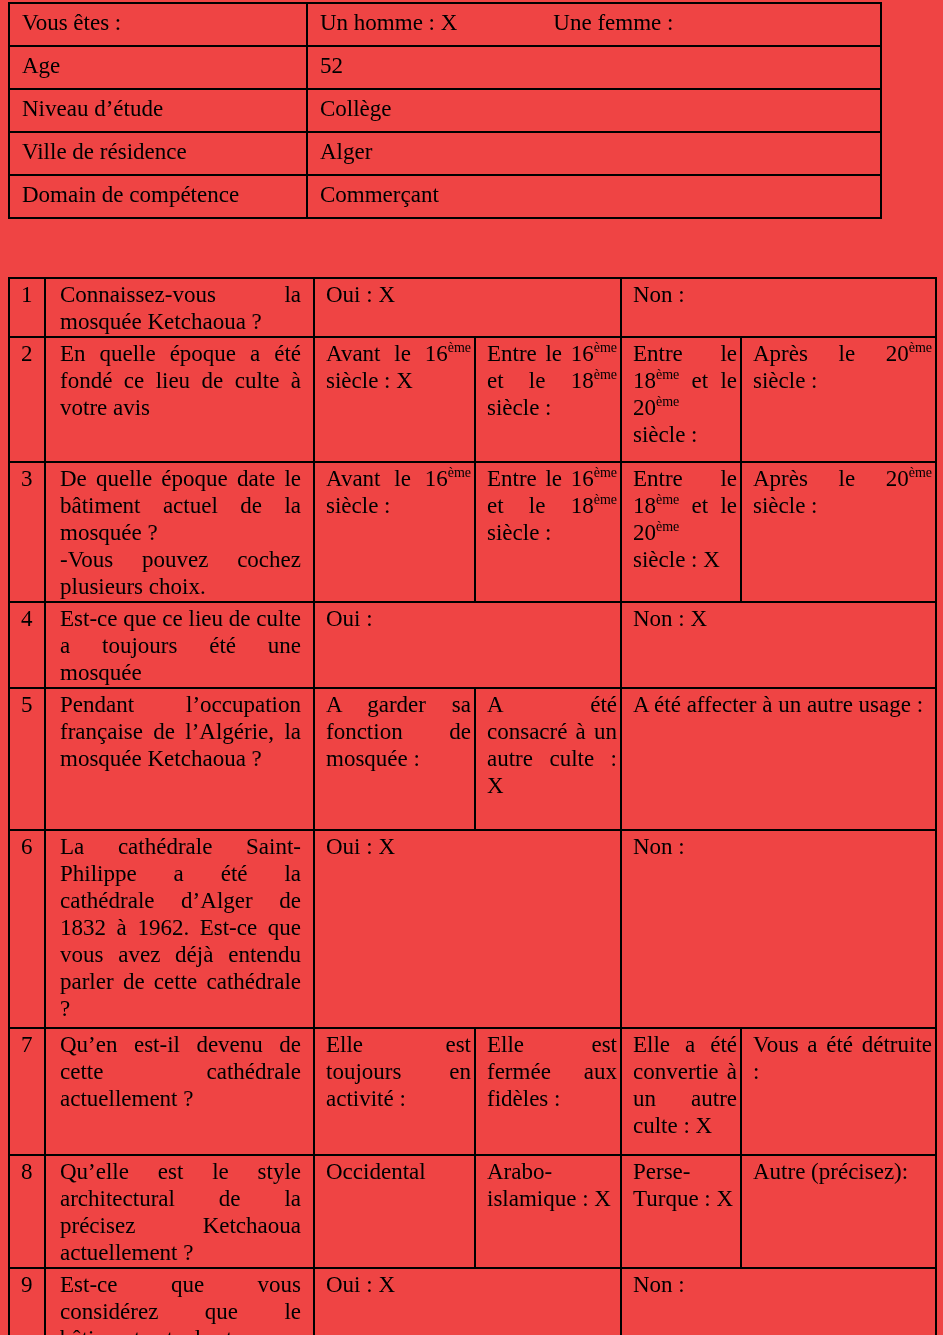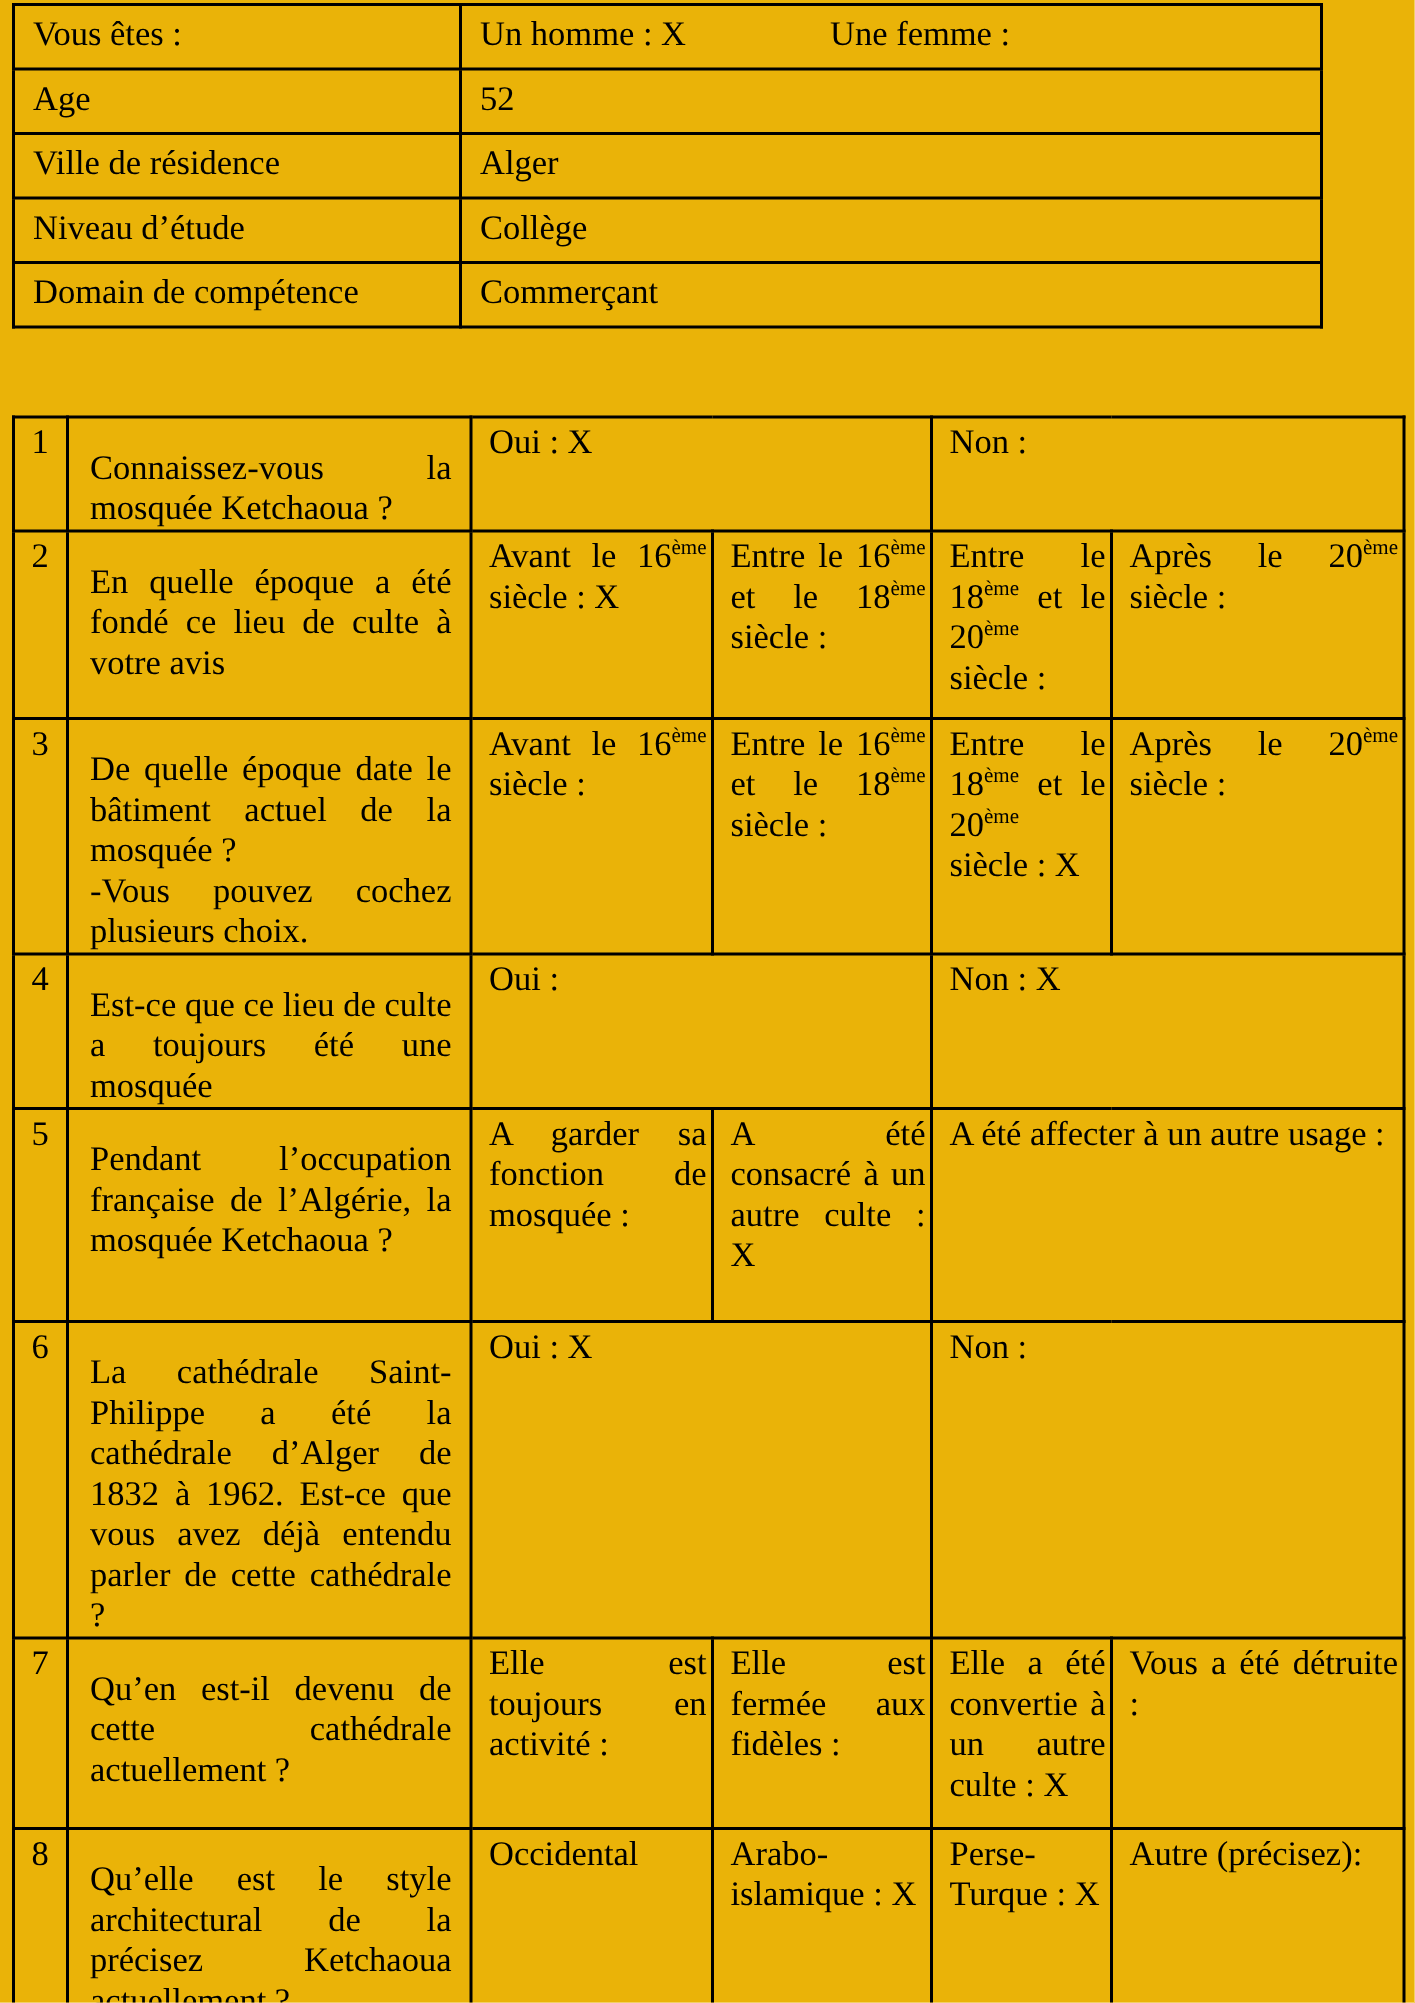--- a/index.html
+++ b/index.html
@@ -2,37 +2,37 @@
 <html lang="fr"><head>
 <meta charset="utf-8">
 <style>
   * { margin:0; padding:0; box-sizing:border-box; }
   html, body { background:#ffffff; }
   body {
     width:943px; height:1335px; overflow:hidden;
     font-family:"Liberation Serif", serif;
     color:#000000;
   }
-  .page { position:relative; width:943px; height:1335px; overflow:hidden; padding:2px 0 0 8px; background:#eab308; }
+  .page { position:relative; width:943px; height:1335px; overflow:hidden; padding:2px 0 0 8px; background:#ef4444; }
   table { border-collapse:collapse; table-layout:fixed; }
   td {
     border:2px solid #000000;
     vertical-align:top;
     font-size:23px;
     line-height:27px;
     overflow:hidden;
   }
   
   .profile { width:872px; }
   .profile td { height:43px; padding:5px 8px 2px 12px; white-space:nowrap; }
   .femme { margin-left:96px; }
   
   .survey { width:927px; margin-top:58px; }
   .num { padding:2px 2px 1px 11px; }
-  .q   { text-align:justify; padding:19px 12px 1px 14px; }
+  .q   { text-align:justify; padding:2px 12px 1px 14px; }
   .a   { text-align:justify; padding:2px 3px 1px 11px; }
   sup  { font-size:14px; line-height:0; vertical-align:super; }
 </style>
 </head>
 <body>
 
 <div class="page">
 
   <table class="profile">
     <colgroup>
@@ -44,26 +44,26 @@
       <td><span>Vous êtes :</span></td>
       <td>
         <span>Un homme : X</span><span class="femme">Une femme :</span>
       </td>
     </tr>
     <tr>
       <td><span>Age</span></td>
       <td><span>52</span></td>
     </tr>
     <tr>
+      <td><span>Niveau d’étude</span></td>
+      <td><span>Collège</span></td>
+    </tr>
+    <tr>
       <td><span>Ville de résidence</span></td>
       <td><span>Alger</span></td>
-    </tr>
-    <tr>
-      <td><span>Niveau d’étude</span></td>
-      <td><span>Collège</span></td>
     </tr>
     <tr>
       <td><span>Domain de compétence</span></td>
       <td><span>Commerçant</span></td>
     </tr>
   </tbody>
     </table>
 
   <table class="survey">
     <colgroup>

